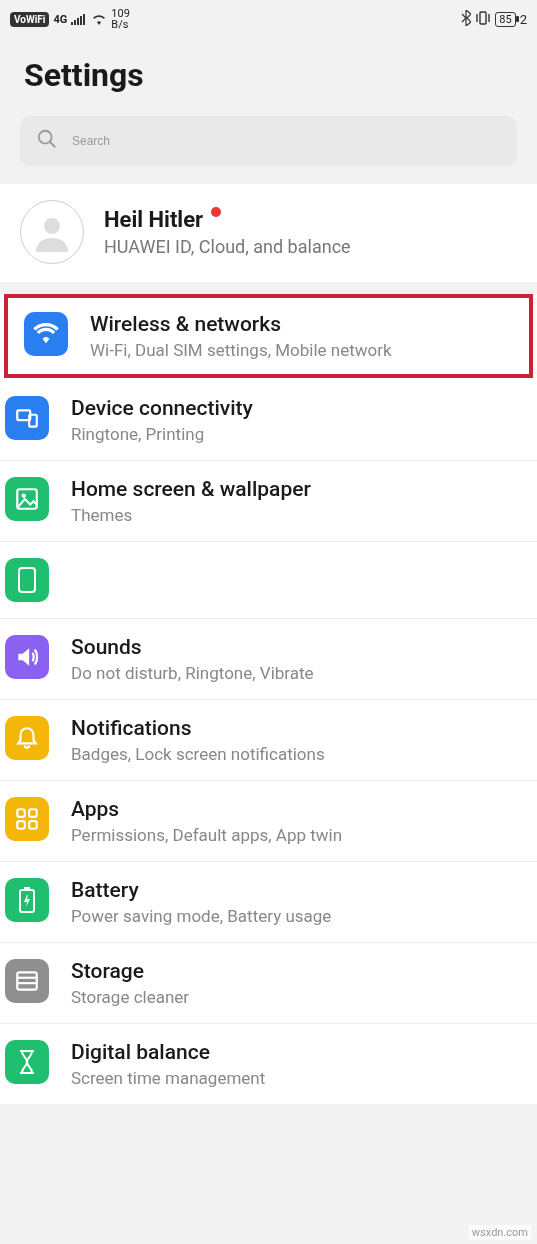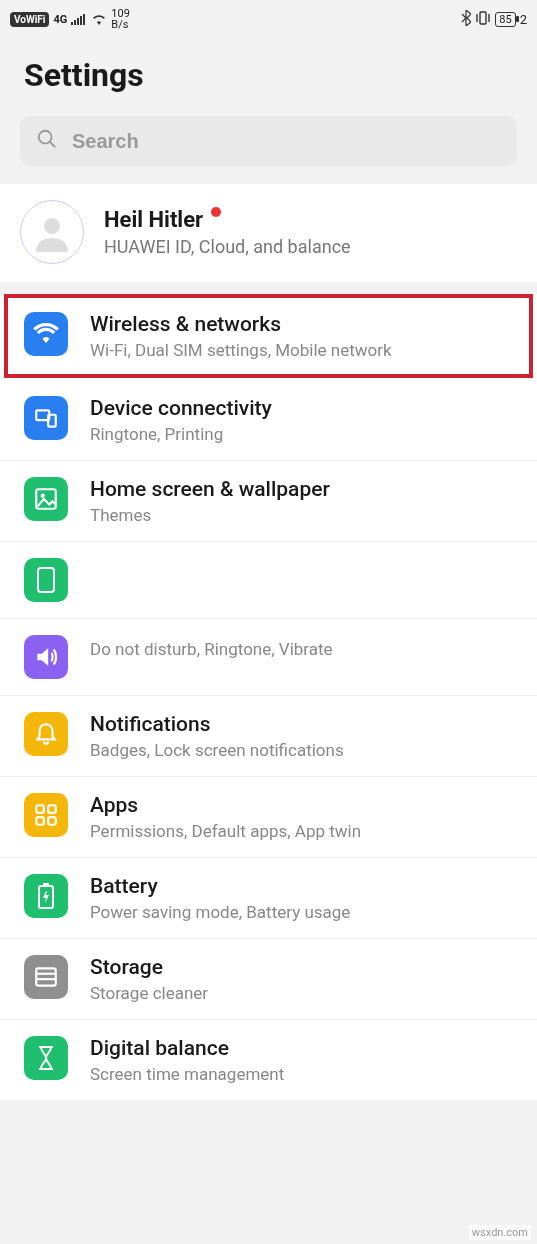--- a/index.html
+++ b/index.html
@@ -52,25 +52,24 @@
       background: #e9e9e9;
       border-radius: 10px;
       display: flex;
       align-items: center;
       padding: 12px 16px;
       gap: 14px;
     }
     .search-bar input {
       border: none;
       background: transparent;
-      font-size: 20px;
+      font-size: 12px;
       color: #737373;
       outline: none;
       width: 100%;
-      font-weight: bold;
     }
     .search-bar input::placeholder { color: #9a9a9a; }
     .account-row {
       background: #fff;
       display: flex;
       align-items: center;
       padding: 16px 20px 18px 20px;
       gap: 20px;
     }
     .avatar {
@@ -81,21 +80,21 @@
       background:#fff;
     }
     .account-text .name { font-size: 22px; font-weight:700; display:flex; align-items:flex-start; gap:8px;}
     .red-dot { width:10px; height:10px; border-radius:50%; background:#e33; display:inline-block;}
     .account-text .sub { font-size: 18px; color:#777; margin-top:4px;}
     .gap { height: 10px; background:#f2f2f2;}
     .settings-list { background:#fff; }
     .item {
       display:flex;
       align-items:flex-start;
-      padding: 16px 24px;
+      padding: 16px 5px;
       gap: 22px;
       border-bottom: 1px solid #eee;
       position:relative;
     }
     .item:last-child { border-bottom:none; }
     .item.highlight {
       border: 4px solid #c23;
       margin: 2px 4px;
       padding: 14px 16px;
     }
@@ -239,20 +238,21 @@
   </div>
 
   <div class="item">
     <div class="icon-box" style="background:#8a61f0">
       <svg width="26" height="26" viewBox="0 0 24 24">
           <path d="M4 9v6h4l6 5V4l-6 5H4z" fill="#fff"></path>
           <path d="M17 8c1.5 1.5 1.5 6.5 0 8M19 5c3 3 3 11 0 14" stroke="#fff" stroke-width="2" fill="none"></path>
         </svg>
     </div>
     <div class="item-text">
+      <div class="title">Sounds</div>
       <div class="desc">Do not disturb, Ringtone, Vibrate</div>
     </div>
   </div>
 
   <div class="item">
     <div class="icon-box" style="background:#f5b60a">
       <svg width="26" height="26" viewBox="0 0 24 24">
           <path d="M12 3c-3 0-6 2-6 7v4l-2 3h16l-2-3v-4c0-5-3-7-6-7zM10 19a2 2 0 004 0" stroke="#fff" stroke-width="2" fill="none"></path>
         </svg>
     </div>

